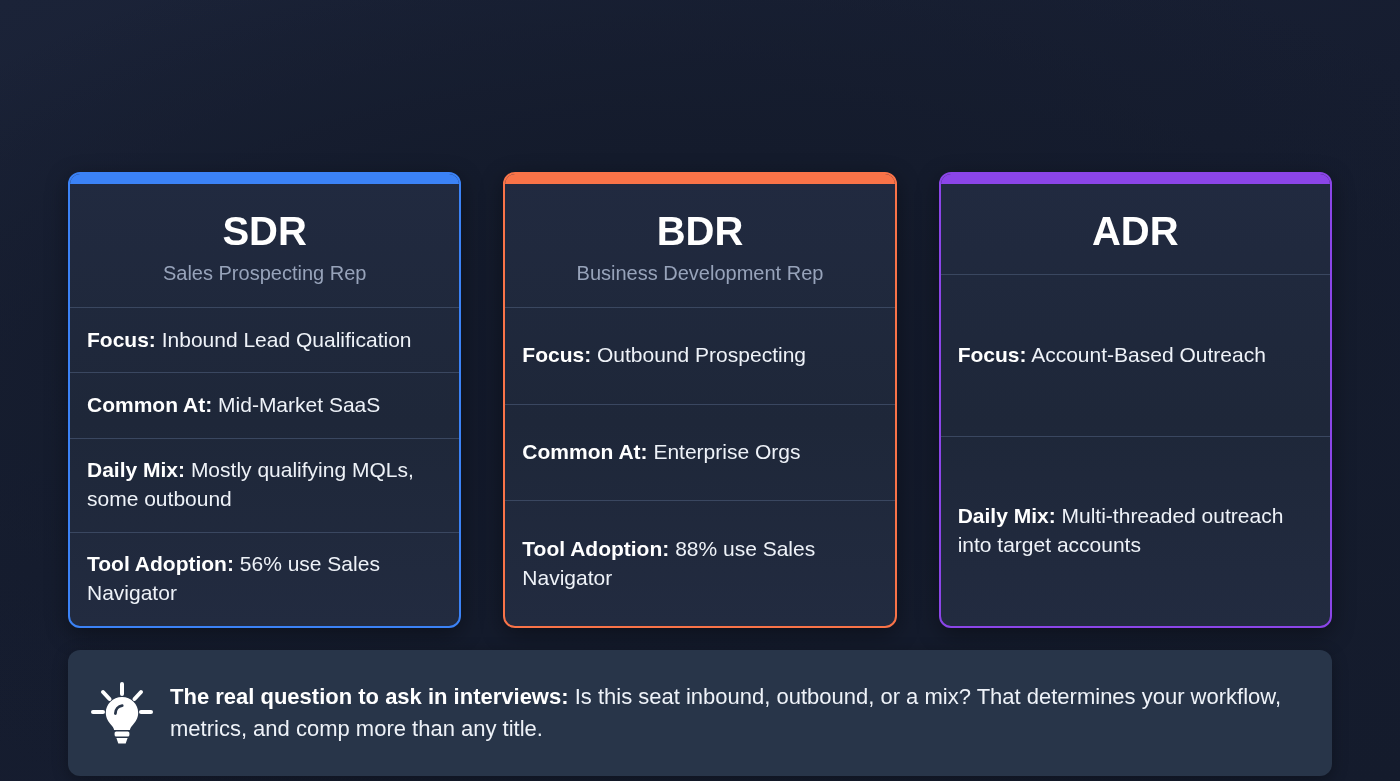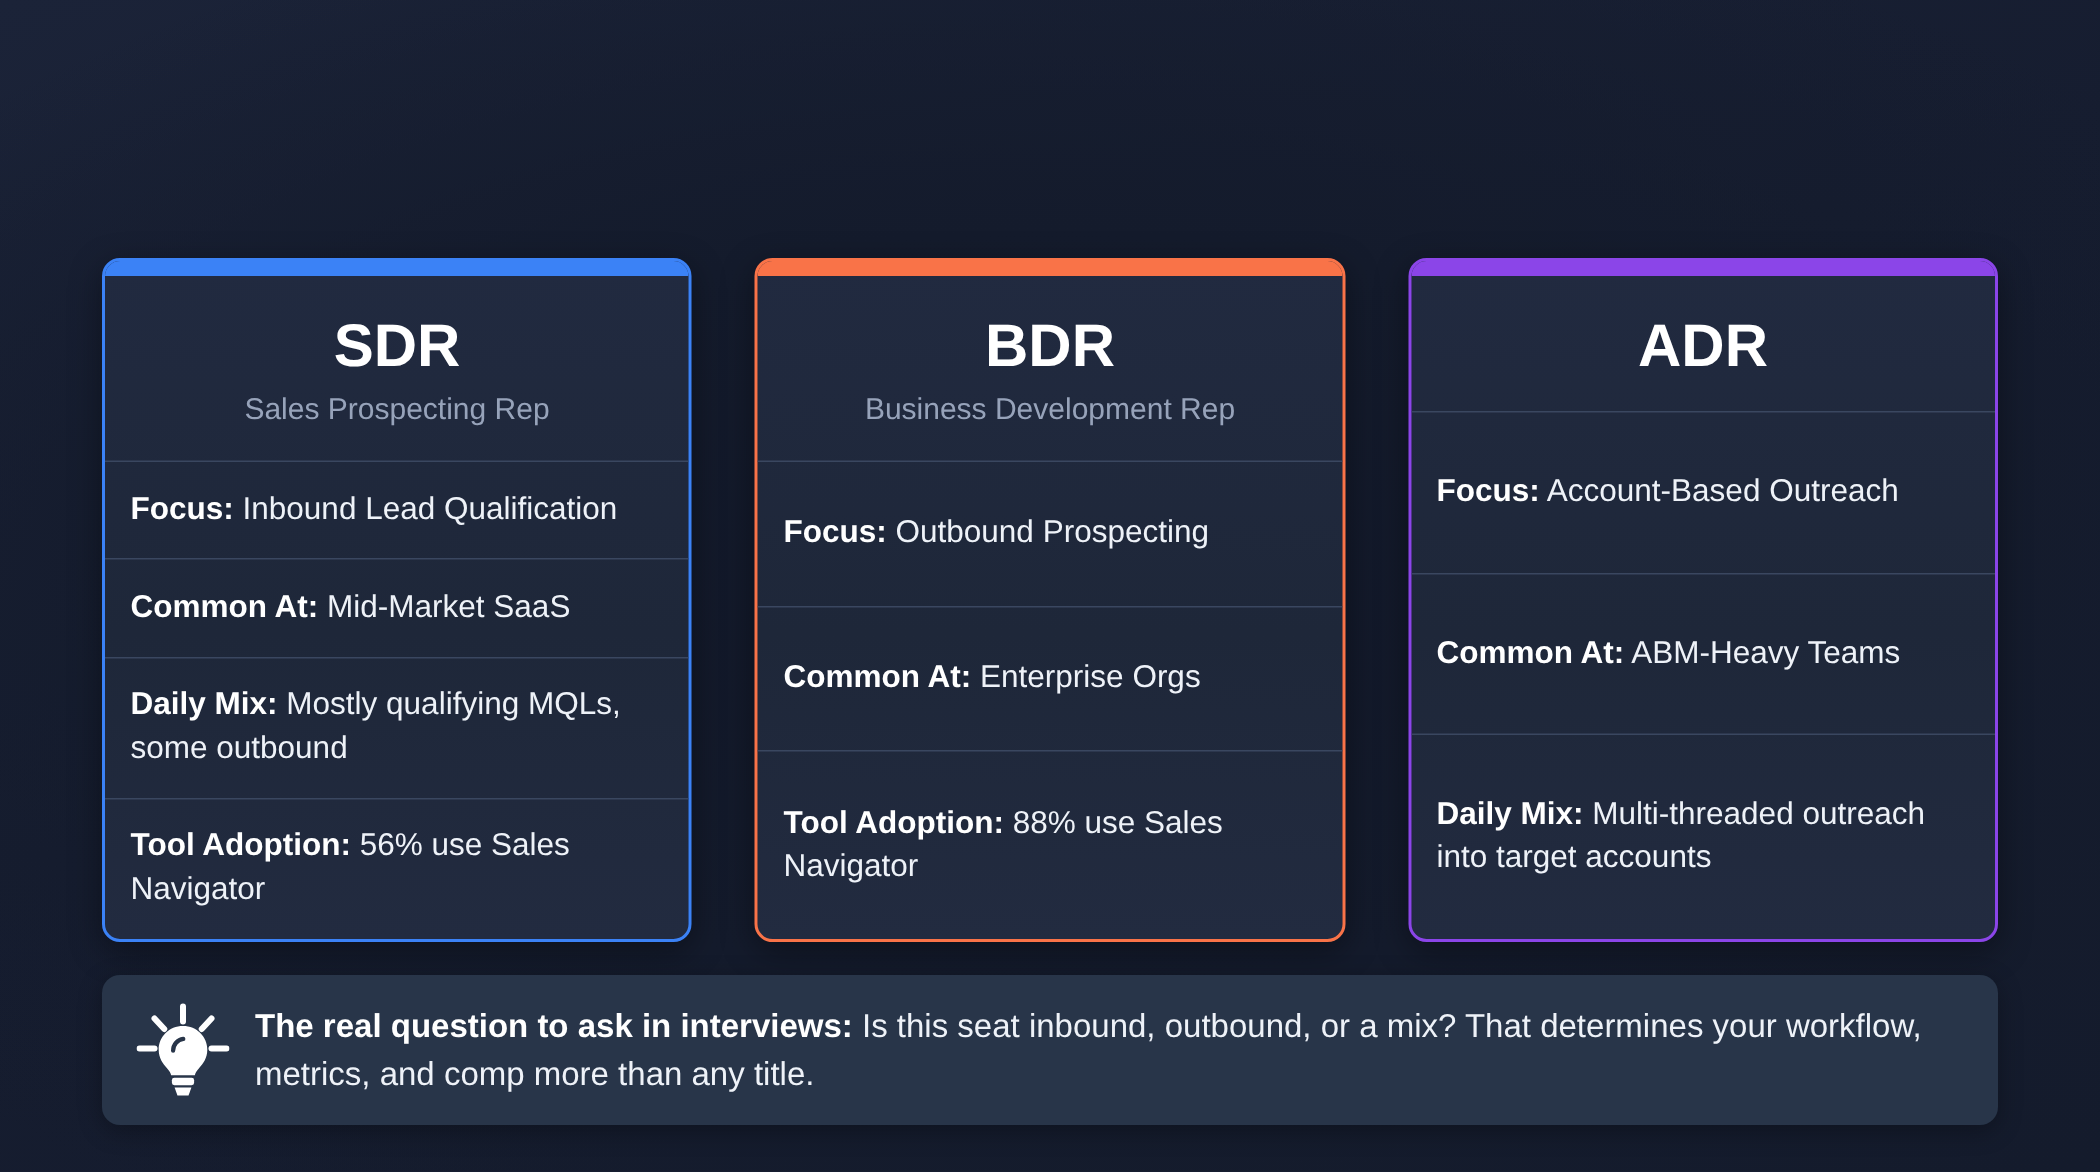--- a/index.html
+++ b/index.html
@@ -77,21 +77,21 @@
     font-size:21px; line-height:1.38; color:#eef2f8;
     display:flex; align-items:center;
     flex:1 1 auto;
   }
   .row .label{ font-weight:bold; color:#ffffff; }
   .row .value{ font-weight:400; }
 
   
   .callout{
     position:absolute; left:68px; top:650px;
-    width:1264px; height:100px;
+    width:1264px; height:126px;
     background:#283549;
     border-radius:12px;
     display:flex; align-items:center;
     padding:0 26px 0 22px;
     box-shadow:0 4px 16px rgba(0,0,0,.30);
   }
   .bulb{
     flex:0 0 auto; width:64px; height:66px; margin-right:16px;
     display:flex; align-items:center; justify-content:center;
   }
@@ -163,24 +163,20 @@
 
     <div class="card" style="--accent: #8b45e8;">
       <div class="accent-bar"></div>
       <div class="card-head">
         <div class="card-title">ADR</div>
       </div>
       <div class="rows">
         <div class="row">
           <span><span class="label">Focus:</span>
           <span class="value">Account-Based Outreach</span></span>
-        </div>
-        <div class="row">
-          <span><span class="label">Common At:</span>
-          <span class="value">ABM-Heavy Teams</span></span>
         </div>
         <div class="row">
           <span><span class="label">Daily Mix:</span>
           <span class="value">Multi-threaded outreach into target accounts</span></span>
         </div>
       </div>
     </div>
 
   </div>
 

